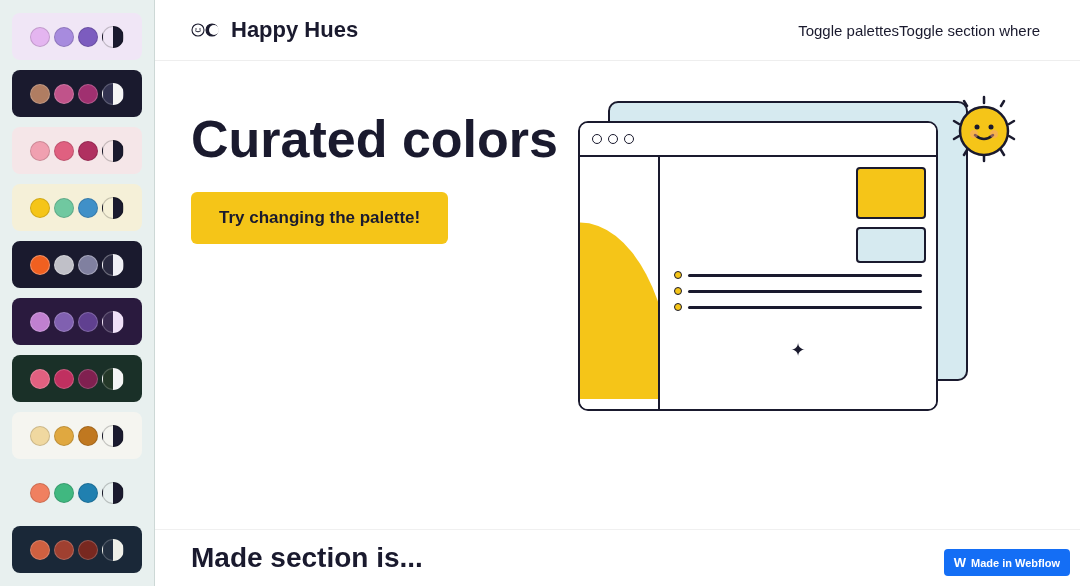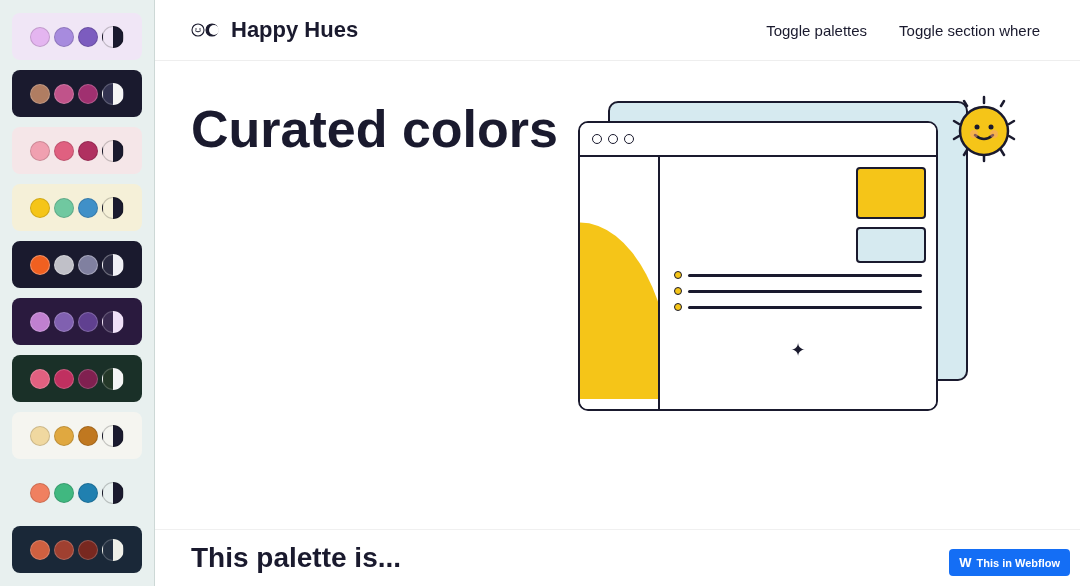--- a/index.html
+++ b/index.html
@@ -92,21 +92,20 @@
       width: 28px;
       height: 28px;
     }
     .logo-title {
       font-size: 22px;
       font-weight: 700;
       color: #1a1a2e;
     }
     .header-nav {
       display: flex;
-      gap: 32px;
     }
     .nav-link {
       font-size: 15px;
       color: #1a1a2e;
       font-weight: 500;
       cursor: pointer;
       text-decoration: none;
     }
 
     
@@ -115,20 +114,21 @@
       display: flex;
       align-items: flex-start;
       padding: 40px 40px 20px 36px;
       background: #fff;
       position: relative;
       overflow: hidden;
     }
     .hero-text {
       max-width: 380px;
       flex-shrink: 0;
+      margin-top: 10px;
     }
     .hero-title {
       font-size: 52px;
       font-weight: 800;
       color: #1a1a2e;
       line-height: 1.1;
       margin-bottom: 24px;
     }
     .hero-desc {
       font-size: 16px;
@@ -425,20 +425,21 @@
       <a class="nav-link">Toggle palettes</a>
       <a class="nav-link">Toggle section where</a>
     </nav>
   </div>
 
   <div id="hero">
     <div class="hero-text">
       <h1 class="hero-title">
         <span>Curated colors</span><br>
       </h1>
+      <button class="cta-button">Try changing the palette!</button>
     </div>
 
     <div class="hero-illustration">
 
       <div class="browser-back"></div>
 
       <div class="browser-front">
         <div class="browser-topbar">
           <div class="browser-dot"></div>
           <div class="browser-dot"></div>
@@ -495,20 +496,20 @@
 
         <path d="M29 42 Q38 50 47 42" stroke="#1a1a2e" stroke-width="2.5" fill="none" stroke-linecap="round"></path>
 
         <circle cx="28" cy="41" r="4" fill="#f8a080" opacity="0.5"></circle>
         <circle cx="48" cy="41" r="4" fill="#f8a080" opacity="0.5"></circle>
       </svg>
     </div>
   </div>
 
   <div id="bottom-hint">
-    <span class="bottom-title">This palette is...</span>
+    <span class="bottom-title">Made section is...</span>
   </div>
 </div>
 
 <div class="webflow-badge">
   <span style="font-weight:900;font-size:13px;">W</span>
-  <span>This in Webflow</span>
+  <span>Made in Webflow</span>
 </div>
 
 </body></html>

